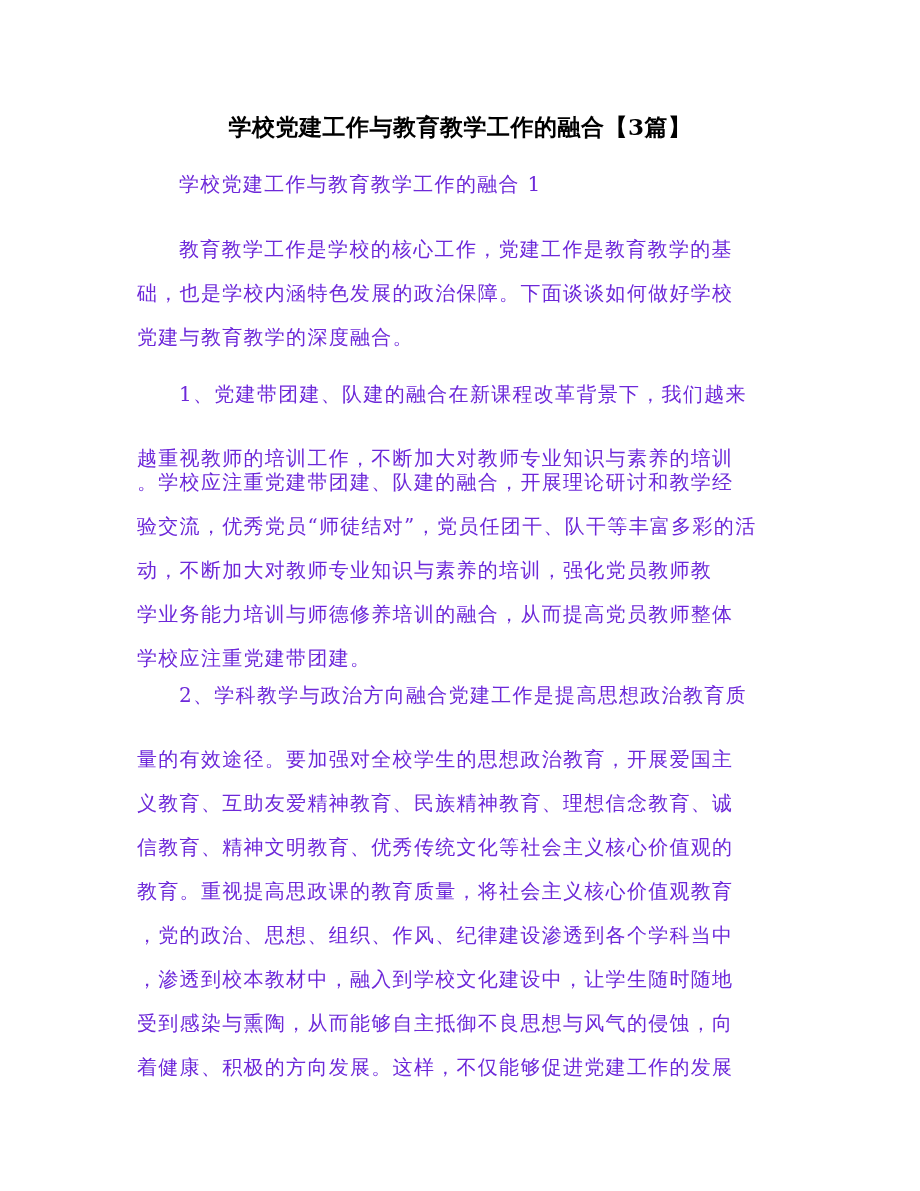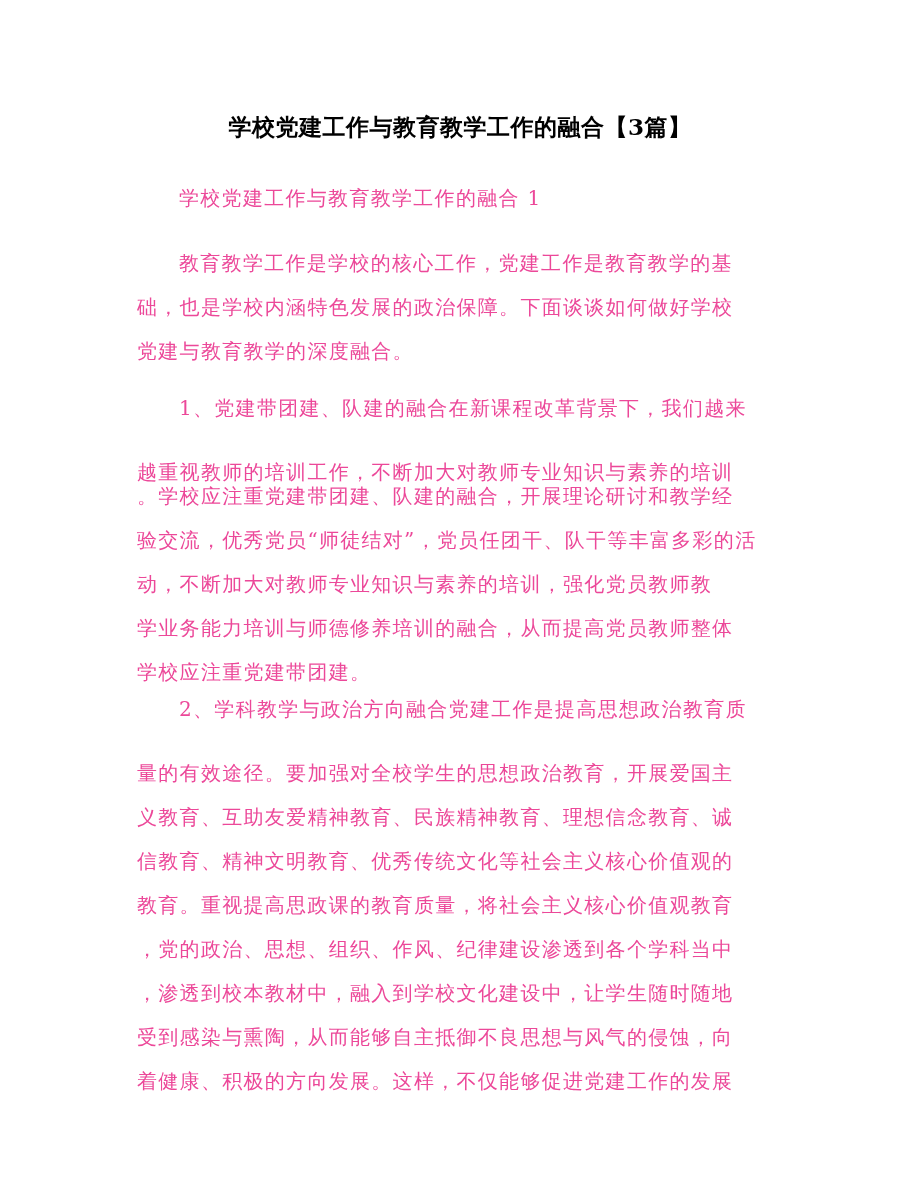--- a/index.html
+++ b/index.html
@@ -33,23 +33,22 @@
       letter-spacing: 0.5px;
       color: #000000;
       white-space: nowrap;
     }
     .line {
       position: absolute;
       left: 137px;
       font-size: 20px;
       letter-spacing: 1.3px;
       white-space: nowrap;
-      color: #ec4899;
+      color: #6d28d9;
       line-height: 24px;
-      margin-top: 14px;
     }
     .line.indent { left: 179px; }
     .watermark {
       position: absolute;
       left: 258px;
       top: 556px;
       font-family: "Liberation Sans", "DejaVu Sans", sans-serif;
       font-size: 74px;
       color: rgba(190,190,190,0.35);
       letter-spacing: 2px;

